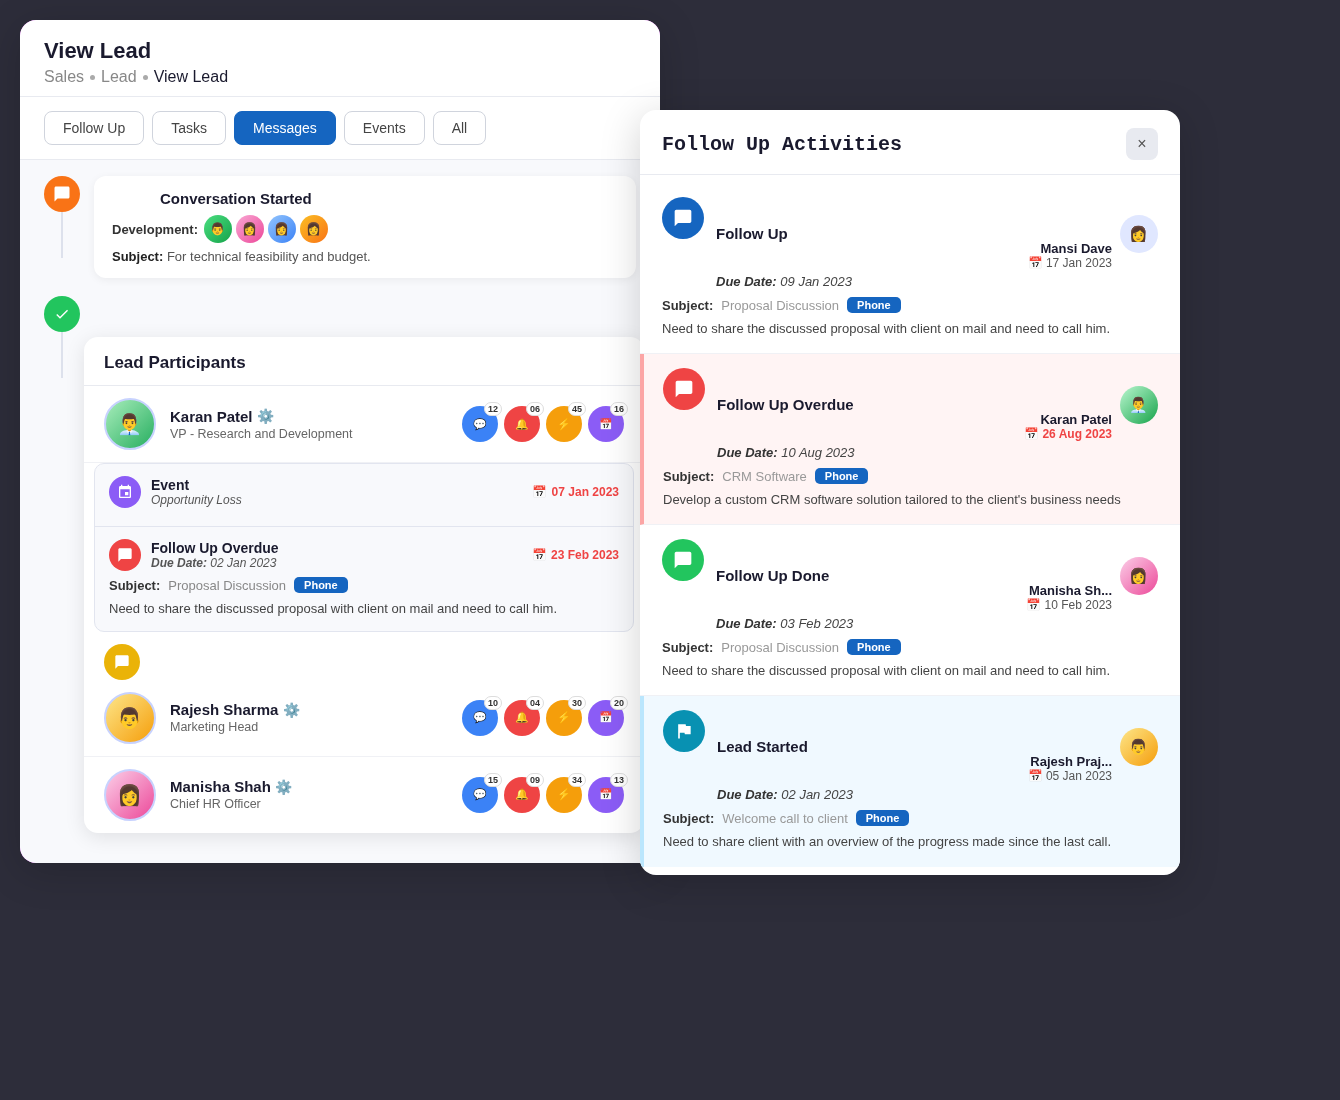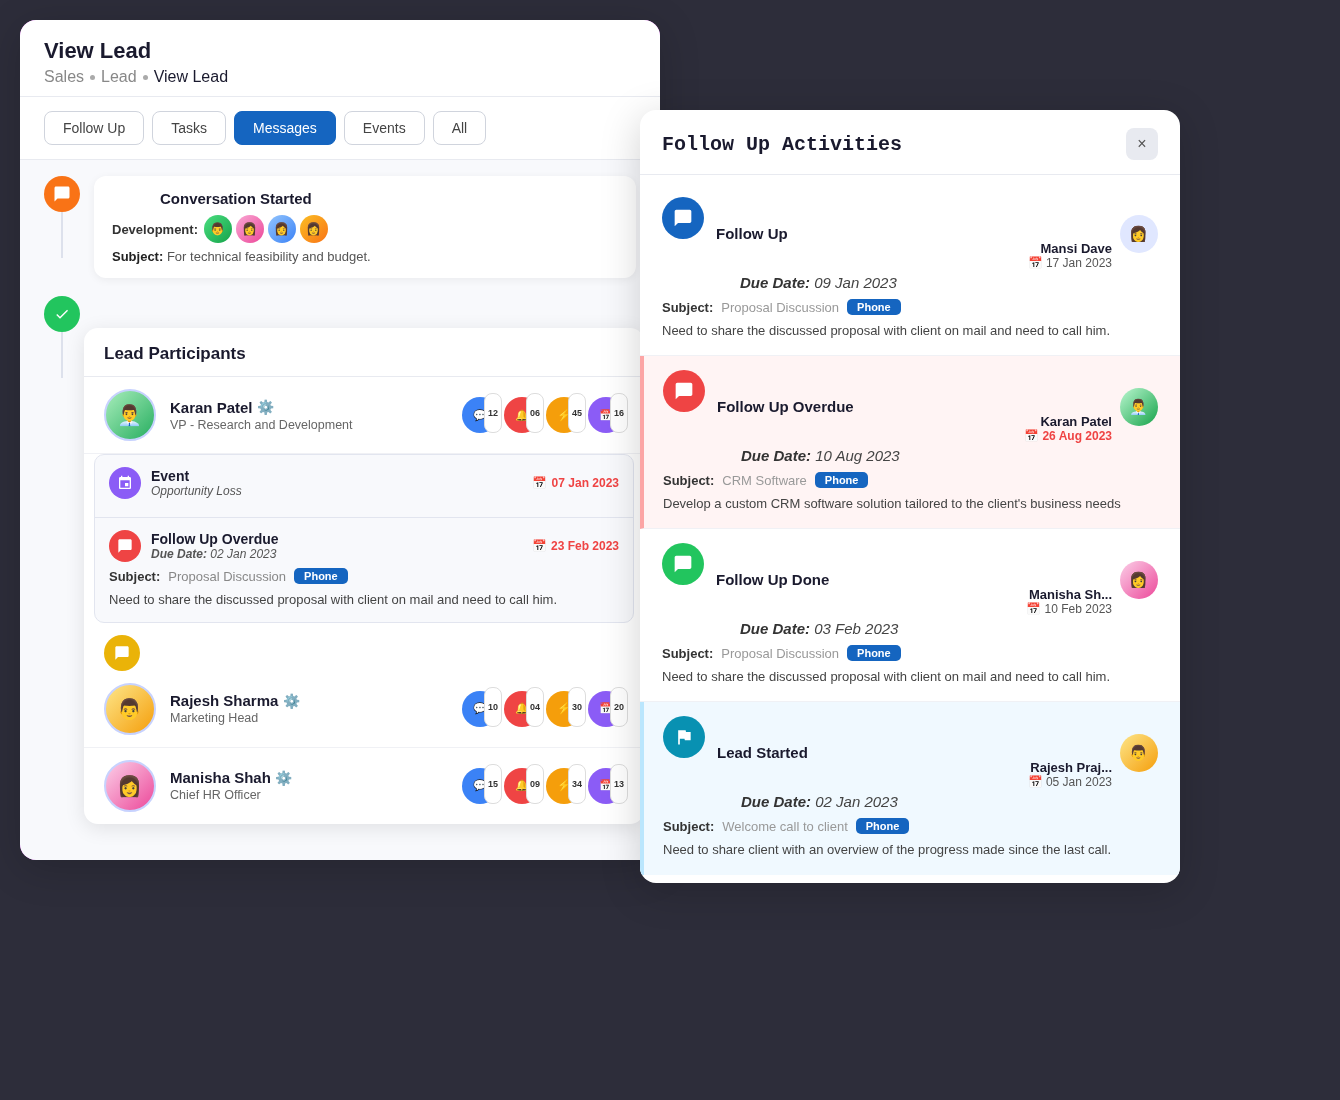--- a/index.html
+++ b/index.html
@@ -181,21 +181,21 @@
     .subject-row strong {
       color: #222;
       font-weight: 600;
     }
 
     
     .lead-participants-card {
       background: #fff;
       border-radius: 14px;
       box-shadow: 0 4px 20px rgba(0,0,0,0.10);
-      margin-top: 6px;
+      margin-top: 15px;
       overflow: hidden;
       width: 560px;
       margin-left: -10px;
     }
 
     .lead-part-header {
       padding: 16px 20px 12px;
       font-size: 17px;
       font-weight: 700;
       color: #1a1a2e;
@@ -270,21 +270,21 @@
 
     .act-badge .badge-num {
       position: absolute;
       top: -4px;
       right: -4px;
       background: #fff;
       color: #333;
       font-size: 9px;
       font-weight: 700;
       border-radius: 8px;
-      padding: 14px 3px;
+      padding: 1px 3px;
       border: 1px solid #ddd;
       min-width: 16px;
       text-align: center;
     }
 
     .badge-blue { background: #3b82f6; }
     .badge-red { background: #ef4444; }
     .badge-amber { background: #f59e0b; }
     .badge-purple { background: #8b5cf6; }
 
@@ -520,24 +520,23 @@
       color: #555;
       display: flex;
       align-items: center;
       gap: 3px;
       justify-content: flex-end;
     }
 
     .person-date.overdue { color: #ef4444; font-weight: 600; }
 
     .fa-due-line {
-      font-size: 15px;
+      font-size: 13px;
       color: #444;
       font-style: italic;
-      margin-left: 24px;
     }
 
     .fa-due-line strong { font-weight: 700; color: #333; }
 
     .fa-subject-row {
       display: flex;
       align-items: center;
       gap: 8px;
       margin: 6px 0;
       font-size: 13px;

